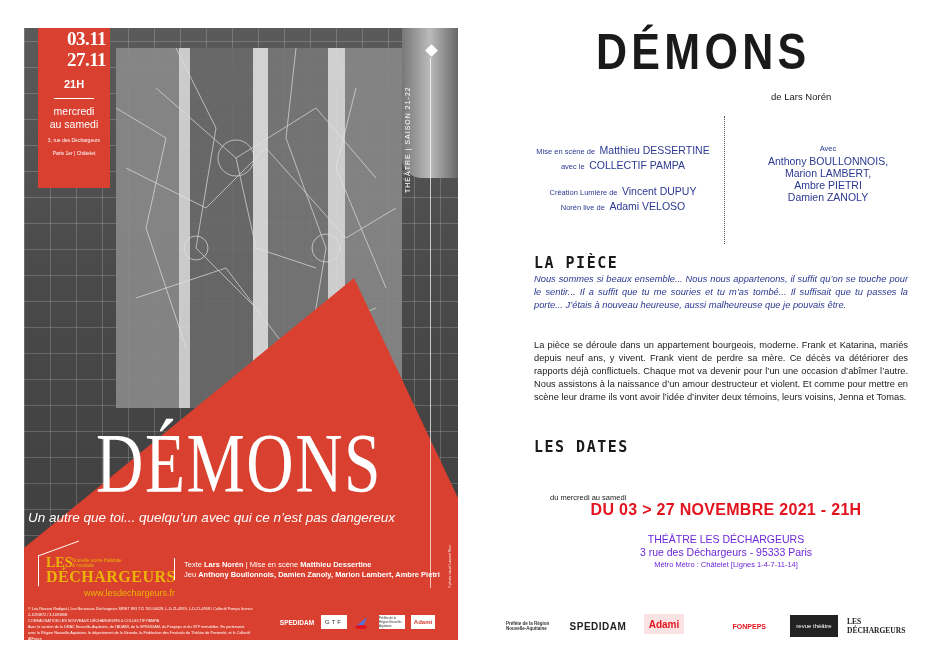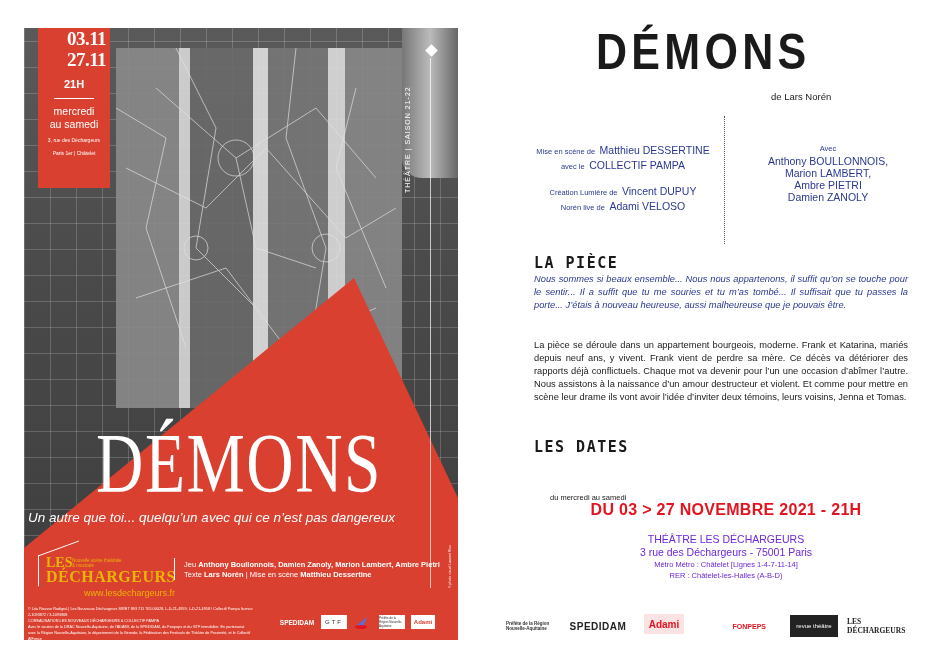--- a/index.html
+++ b/index.html
@@ -123,29 +123,29 @@
     <div class="logo-house"></div>
     <div class="logo-les">LES</div>
     <div class="logo-sub">Nouvelle scène théâtrale &amp; musicale</div>
     <div class="logo-dech">DÉCHARGEURS</div>
     <div class="logo-url">www.lesdechargeurs.fr</div>
   </div>
 
   <div class="credits-divider"></div>
   <div class="credits">
     <div>
-      <span>Jeu</span>
-      <b>Anthony Boullonnois, Damien Zanoly, Marion Lambert, Ambre Pietri</b>
-    </div>
-    <div>
       <span>Texte</span>
       <b>Lars Norén</b>
       <span> | </span>
       <span>Mise en scène</span>
       <b>Matthieu Dessertine</b>
+    </div>
+    <div>
+      <span>Jeu</span>
+      <b>Anthony Boullonnois, Damien Zanoly, Marion Lambert, Ambre Pietri</b>
     </div>
   </div>
 
   <div class="legal">
     <div>© Léa Rousse Rodignà | Les Nouveaux Déchargeurs SIRET 893 711 705 00028, L-D-21-4959, L-D-21-4958 / Collectif Pampa licence 2-1093872 / 3-1093868</div>
     <div>COREALISATION LES NOUVEAUX DÉCHARGEURS &amp; COLLECTIF PAMPA</div>
     <div>Avec le soutien de la DRAC Nouvelle-Aquitaine, de l'ADAMI, de la SPEDIDAM, du Fonpeps et du GTF immobilier. En partenariat avec la Région Nouvelle-Aquitaine, le département de la Gironde, la Fédération des Festivals de Théâtre de Proximité, et le Collectif AlFonce</div>
   </div>
 
   <div class="sponsor-strip">
@@ -187,23 +187,22 @@
 <div class="section-h" style="top:254px;">LA PIÈCE</div>
 <div class="quote">Nous sommes si beaux ensemble... Nous nous appartenons, il suffit qu’on se touche pour le sentir... Il a suffit que tu me souries et tu m’as tombé... Il suffisait que tu passes la porte... J’étais à nouveau heureuse, aussi malheureuse que je pouvais être.</div>
 <div class="synopsis">La pièce se déroule dans un appartement bourgeois, moderne. Frank et Katarina, mariés depuis neuf ans, y vivent. Frank vient de perdre sa mère. Ce décès va détériorer des rapports déjà conflictuels. Chaque mot va devenir pour l’un une occasion d’abîmer l’autre. Nous assistons à la naissance d’un amour destructeur et violent. Et comme pour mettre en scène leur drame ils vont avoir l’idée d’inviter deux témoins, leurs voisins, Jenna et Tomas.</div>
 
 <div class="section-h" style="top:438px;">LES DATES</div>
 <div class="dates-big">DU 03 &gt; 27 NOVEMBRE 2021 - 21H</div>
 <div class="dates-small">du mercredi au samedi</div>
 
 <div class="venue">
   <div class="v1">THÉÂTRE LES DÉCHARGEURS</div>
-  <div class="v2">3 rue des Déchargeurs - 75001 Paris</div>
+  <div class="v2">3 rue des Déchargeurs - 95333 Paris</div>
   <div class="v3">Métro Métro : Châtelet [Lignes 1-4-7-11-14]</div>
-  <div class="v3">RER : Châtelet-les-Halles (A-B-D)</div>
 </div>
 
 <div class="partners">
   <div class="pl" style="left:0;width:60px;font-size:4.5px;font-weight:bold;line-height:5px;text-align:left;">Préfète de la Région Nouvelle-Aquitaine</div>
   <div class="pl" style="left:66px;width:52px;font-size:10px;font-weight:bold;color:#222;letter-spacing:0.5px;">SPEDIDAM</div>
   <div class="pl" style="left:138px;width:40px;font-size:10px;font-weight:bold;color:#e3141f;background:#fbe3e3;height:20px;top:2px;">Adami</div>
   <div class="pl" style="left:206px;width:54px;font-size:7px;font-weight:bold;color:#e3141f;justify-content:flex-end;">FONPEPS</div>
   <div class="pl" style="left:284px;width:48px;font-size:6px;color:#fff;background:#222;height:22px;top:3px;">revue théâtre</div>
   <div class="pl" style="left:341px;width:60px;font-family:'Liberation Serif',serif;font-size:7.5px;font-weight:bold;color:#222;">LES DÉCHARGEURS</div>
 </div>

